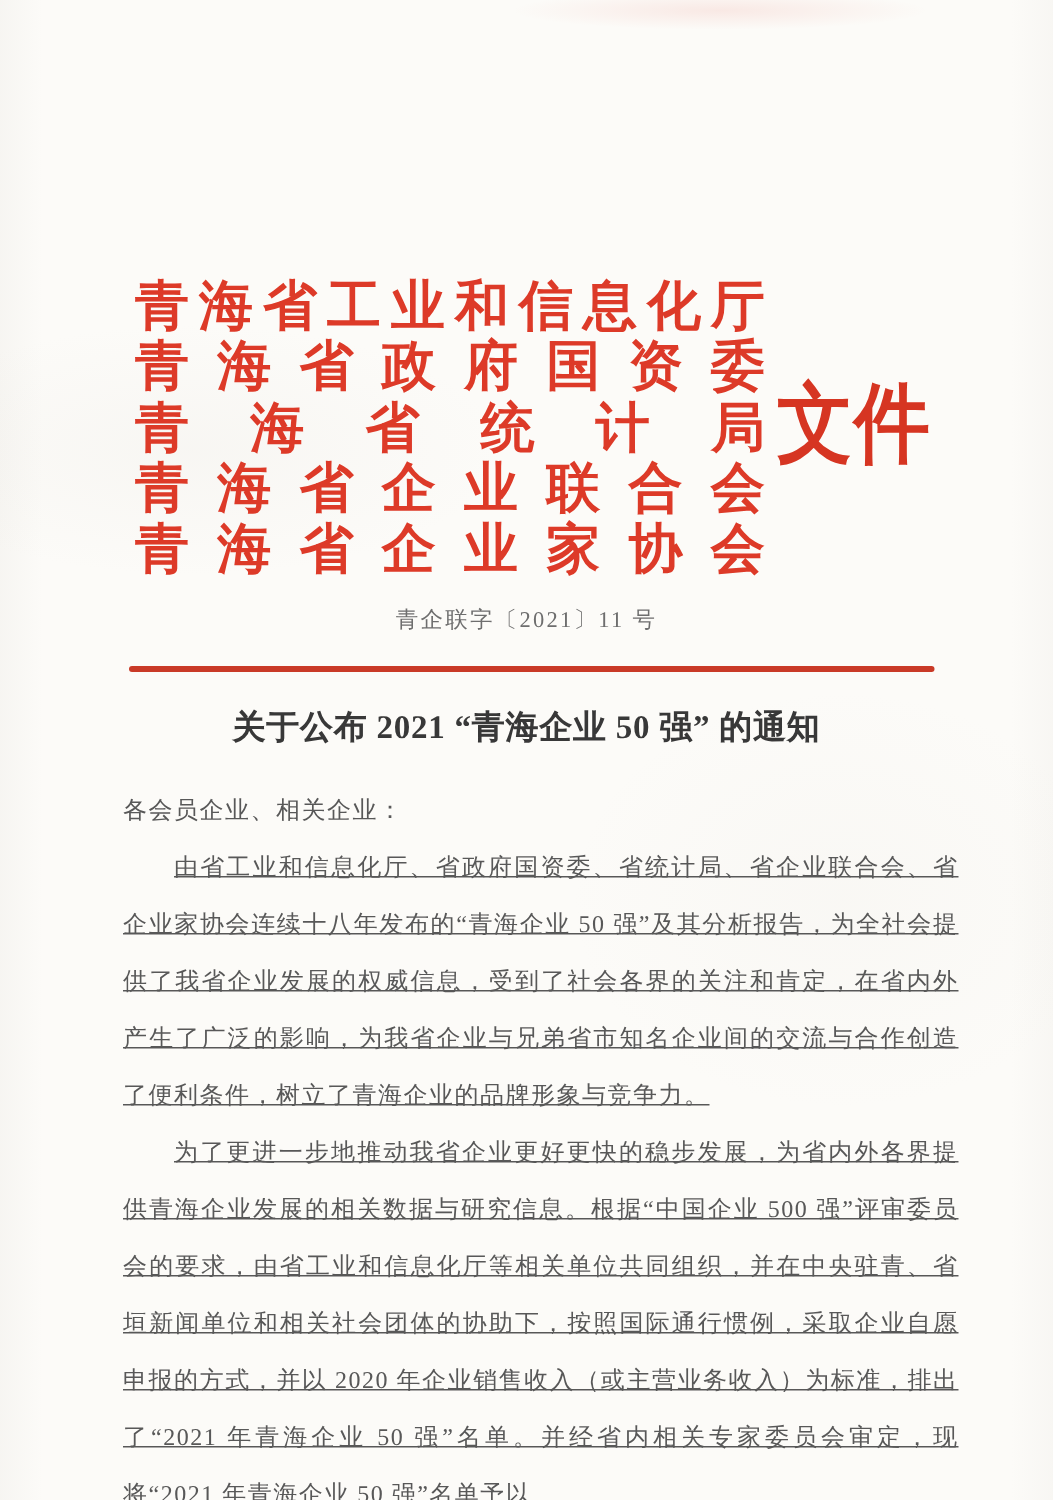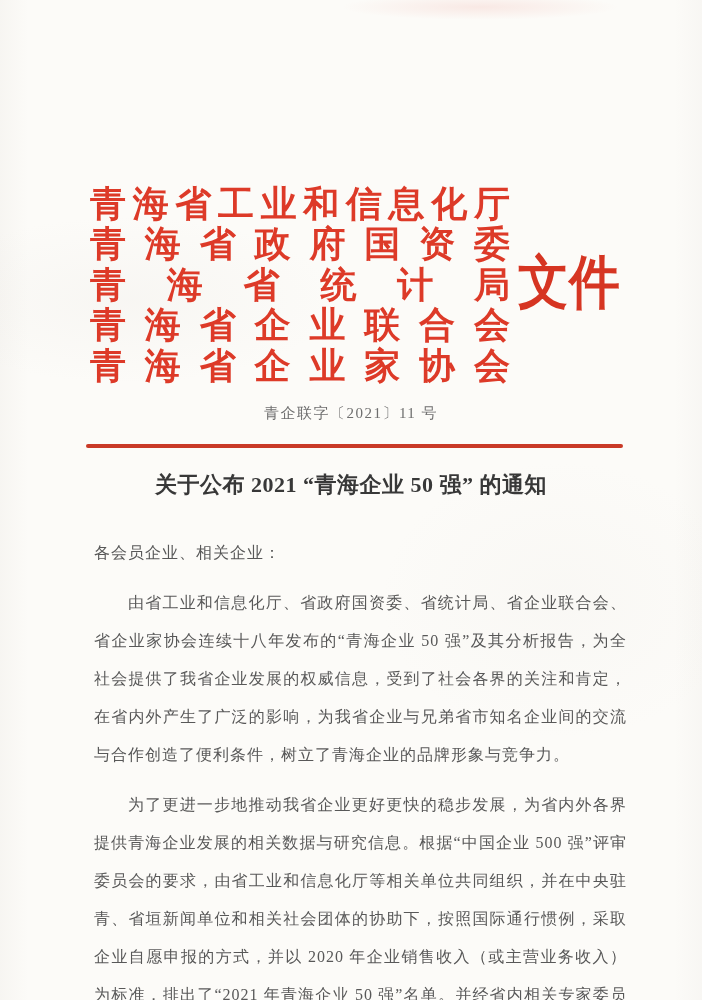--- a/index.html
+++ b/index.html
@@ -76,22 +76,22 @@
     color: var(--title-text);
   }
   
   .body-text {
     position: absolute; left: 82px; top: 522px; width: 557px;
     font-size: 16px; line-height: 38px;
     letter-spacing: 1px;
     color: var(--body-text);
     text-align: justify;
   }
-  .body-text p { margin: 12px; }
-  .body-text p.indented { text-indent: 34px; }
+  .body-text p { margin: 0; }
+  .body-text p.indented { text-indent: 34px; text-decoration: underline; }
 </style>
 </head>
 <body>
 
 <div class="paper">
 
   <div class="scan-tint"></div>
 
   <header>
     <div class="org-block">

